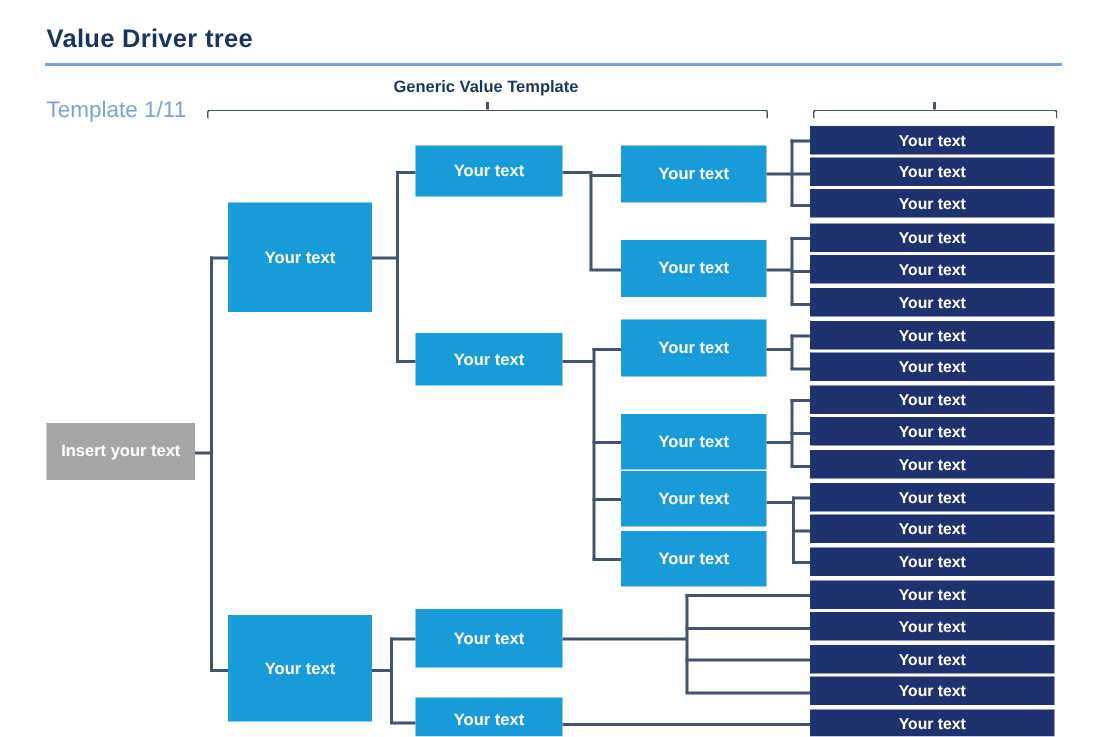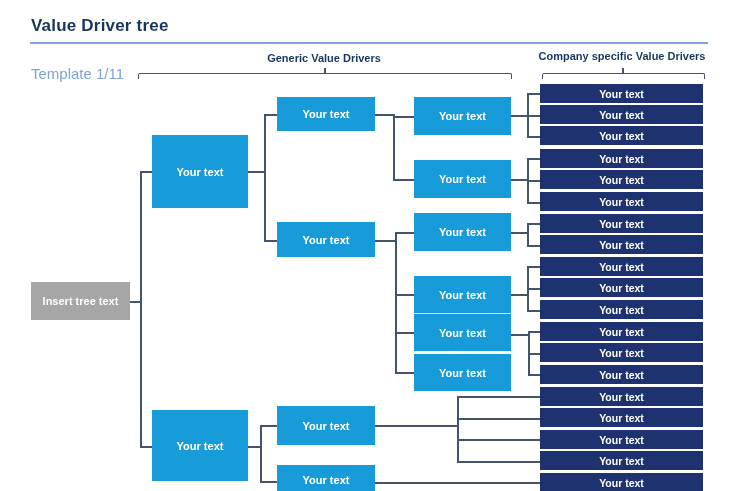--- a/index.html
+++ b/index.html
@@ -58,25 +58,24 @@
 </style>
 </head>
 <body>
 
 <div id="stage" style="--title-navy: #17365d; --subtitle-blue: #7da3d8; --box-cyan: #189cd9; --bar-navy: #1e3270; --root-gray: #a6a6a6; --connector: #44546a;">
 
   <div class="title">Value Driver tree</div>
   <div class="subtitle">Template 1/11</div>
   <div class="rule"></div>
 
-  <div class="bracket-label" style="left:324px;top:52px;">Generic Value Drivers</div>
+  <div class="bracket-label" style="left:324px;top:52px;">Generic Value Template</div>
   <div class="bracket" style="left:138px;top:73px;width:372px;"></div>
   <div class="bracket-tick" style="left:324px;top:68px;"></div>
 
-  <div class="bracket-label" style="left:622px;top:50px;">Company specific Value Drivers</div>
   <div class="bracket" style="left:542px;top:73px;width:161px;"></div>
   <div class="bracket-tick" style="left:622px;top:68px;"></div>
 
   <div id="connector-layer">
       <div class="seg" style="left: 130px; top: 301px; width: 11px; height: 1.5px;"></div>
       <div class="seg" style="left: 140px; top: 171px; width: 1.5px; height: 276px;"></div>
       <div class="seg" style="left: 140px; top: 171px; width: 12px; height: 1.5px;"></div>
       <div class="seg" style="left: 140px; top: 446px; width: 12px; height: 1.5px;"></div>
       <div class="seg" style="left: 248px; top: 171px; width: 17px; height: 1.5px;"></div>
       <div class="seg" style="left: 264px; top: 114px; width: 1.5px; height: 127px;"></div>
@@ -122,21 +121,21 @@
       <div class="seg" style="left: 528px; top: 374px; width: 12px; height: 1.5px;"></div>
       <div class="seg" style="left: 375px; top: 425px; width: 83px; height: 1.5px;"></div>
       <div class="seg" style="left: 457px; top: 396px; width: 1.5px; height: 66px;"></div>
       <div class="seg" style="left: 457px; top: 396px; width: 83px; height: 1.5px;"></div>
       <div class="seg" style="left: 457px; top: 418px; width: 83px; height: 1.5px;"></div>
       <div class="seg" style="left: 457px; top: 439px; width: 83px; height: 1.5px;"></div>
       <div class="seg" style="left: 457px; top: 461px; width: 83px; height: 1.5px;"></div>
       <div class="seg" style="left: 375px; top: 482px; width: 165px; height: 1.5px;"></div>
     </div>
   <div id="node-layer">
-      <div class="node gray" style="left: 31px; top: 282px; width: 99px; height: 38px;">Insert tree text</div>
+      <div class="node gray" style="left: 31px; top: 282px; width: 99px; height: 38px;">Insert your text</div>
       <div class="node cyan" style="left: 152px; top: 135px; width: 96px; height: 73px;">Your text</div>
       <div class="node cyan" style="left: 152px; top: 410px; width: 96px; height: 71px;">Your text</div>
       <div class="node cyan" style="left: 277px; top: 97px; width: 98px; height: 34px;">Your text</div>
       <div class="node cyan" style="left: 277px; top: 222px; width: 98px; height: 35px;">Your text</div>
       <div class="node cyan" style="left: 277px; top: 406px; width: 98px; height: 39px;">Your text</div>
       <div class="node cyan" style="left: 277px; top: 465px; width: 98px; height: 30px;">Your text</div>
       <div class="node cyan" style="left: 414px; top: 97px; width: 97px; height: 38px;">Your text</div>
       <div class="node cyan" style="left: 414px; top: 160px; width: 97px; height: 38px;">Your text</div>
       <div class="node cyan" style="left: 414px; top: 213px; width: 97px; height: 38px;">Your text</div>
       <div class="node cyan" style="left: 414px; top: 276px; width: 97px; height: 37px;">Your text</div>

